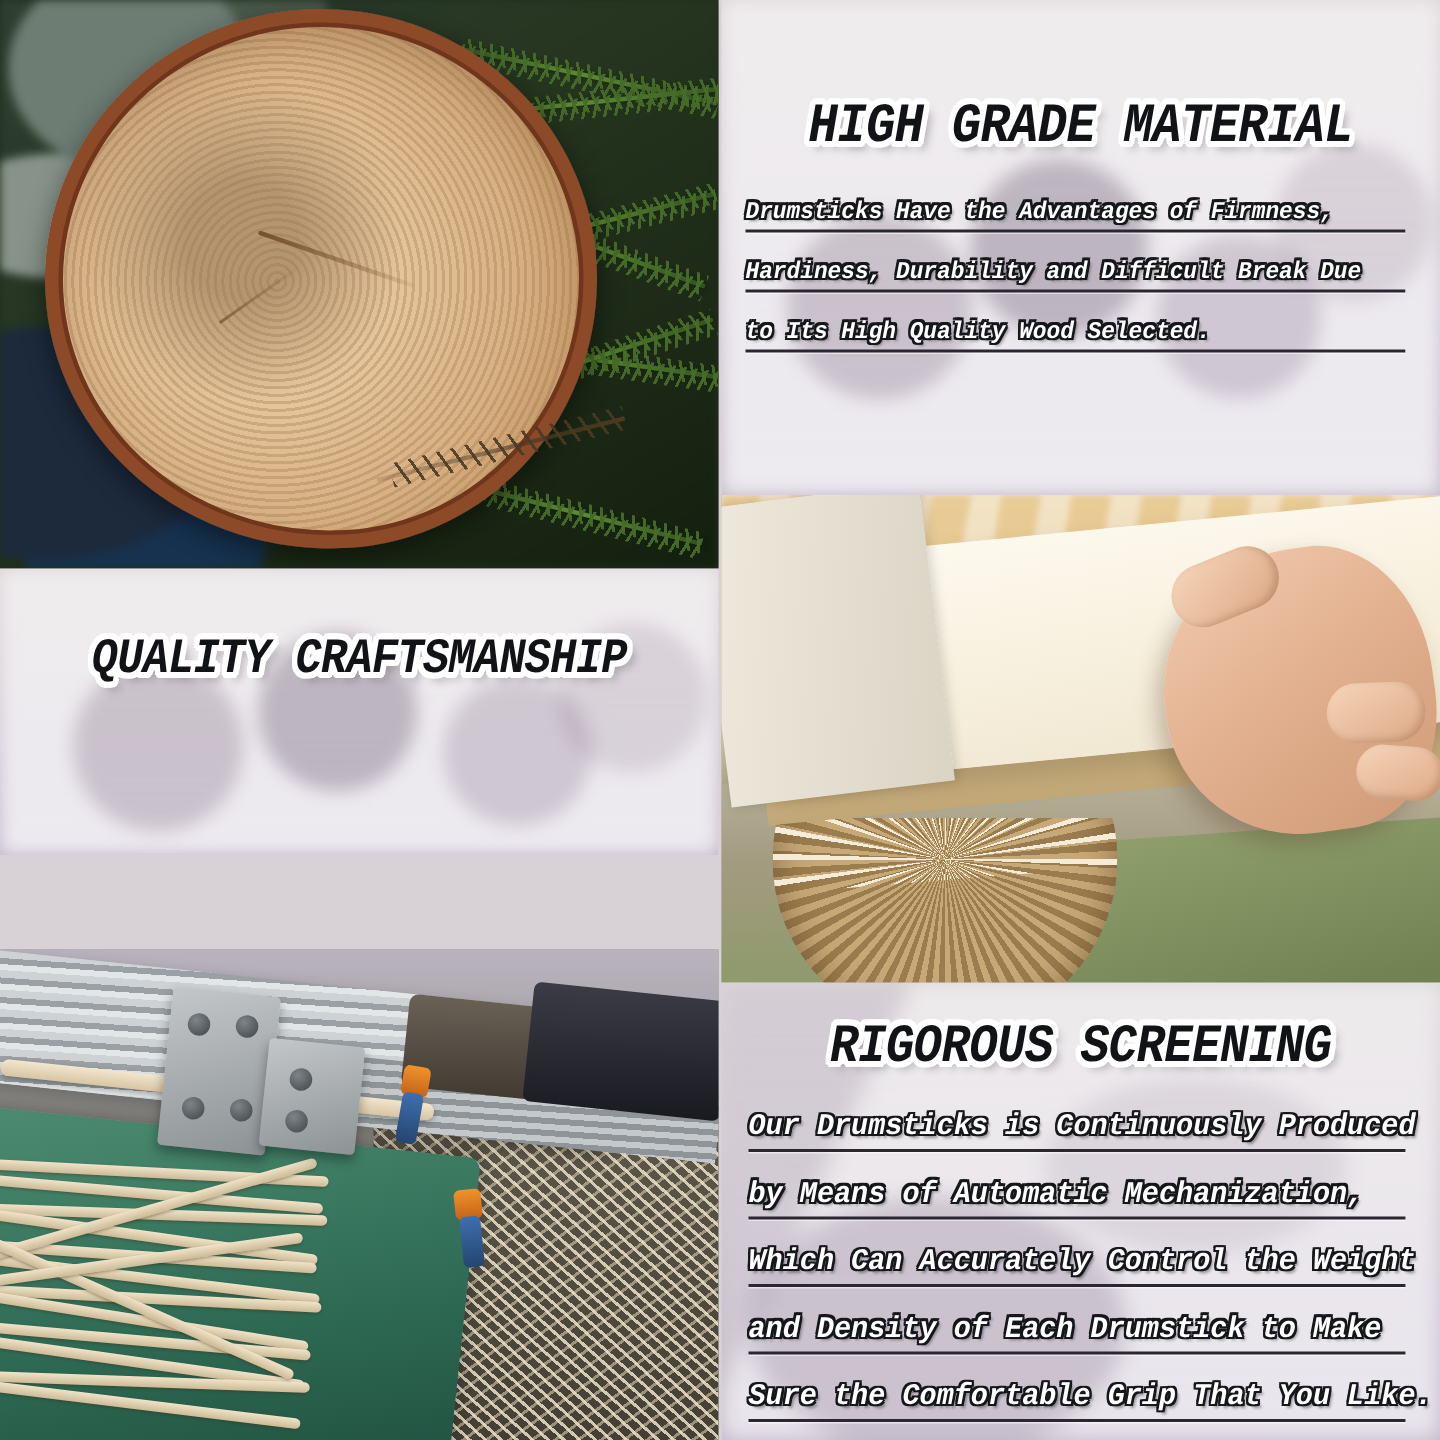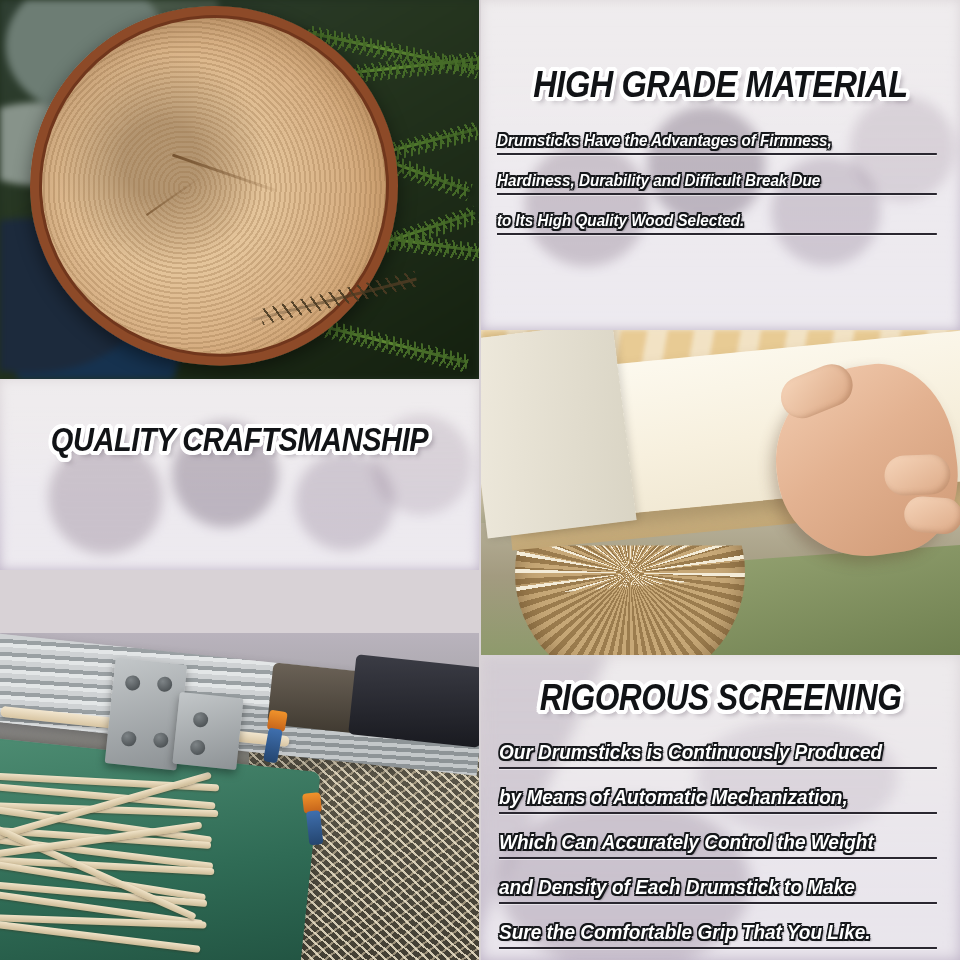--- a/index.html
+++ b/index.html
@@ -4,21 +4,21 @@
 <style>
   html,body{margin:0;padding:0;}
   body{
     width:960px;height:960px;overflow:hidden;
     font-family:"Liberation Sans",sans-serif;
     background:#d8d2d6;
   }
   .page{position:relative;width:960px;height:960px;overflow:hidden;}
 
   
-  .panel{position:absolute;overflow:hidden;}
+  .panel{position:absolute;overflow:hidden;font-family:Liberation Mono, monospace;}
 
   
   .txtbg{
     position:absolute;inset:0;
     background:
       linear-gradient(180deg,#dcd6d9 0%,#d4ccd4 38%,#c9c0d0 66%,#bfb4c8 100%);
   }
   .txtbg.ghost-drums::after{
     content:"";position:absolute;inset:0;
     background:

